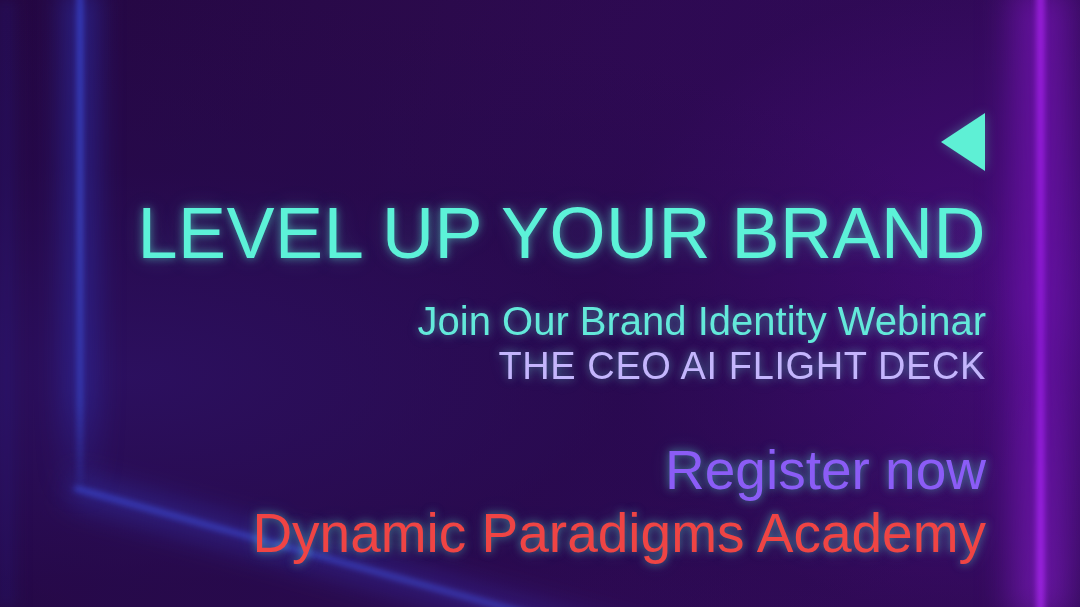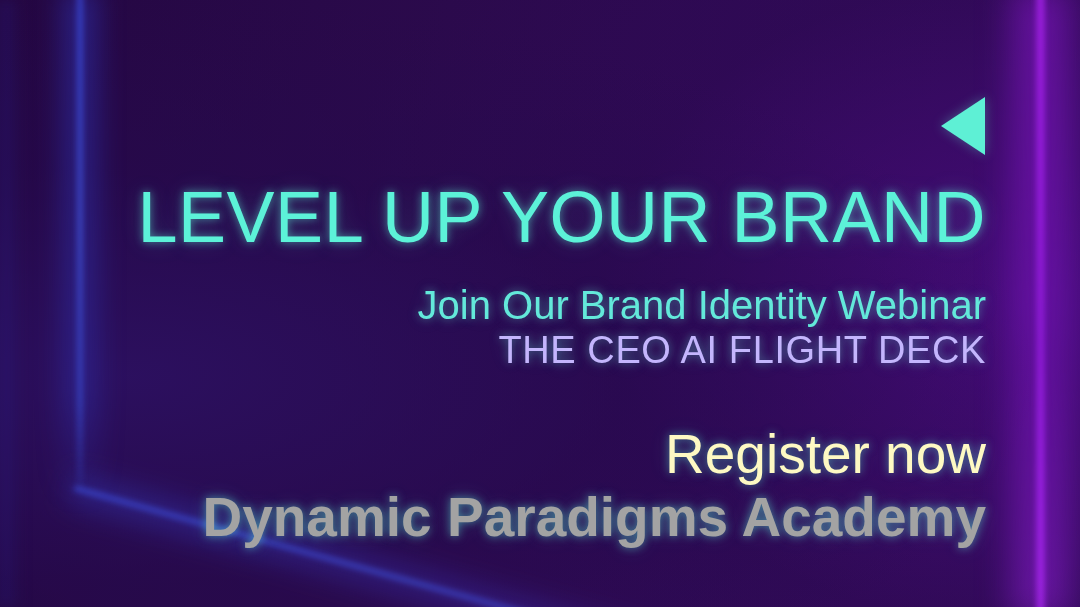--- a/index.html
+++ b/index.html
@@ -126,20 +126,21 @@
     position: absolute;
     inset: 0;
     background: radial-gradient(130% 120% at 50% 45%, rgba(0,0,0,0) 55%, rgba(10,2,24,0.42) 100%);
     pointer-events: none;
   }
 
   
   .content {
     position: absolute;
     inset: 0;
+    margin-top: 16px;
   }
 
   .play-triangle {
     position: absolute;
     left: 941px;
     top: 97px;
     width: 0;
     height: 0;
     border-top: 29px solid transparent;
     border-bottom: 29px solid transparent;
@@ -196,29 +197,29 @@
   .cta-block {
     position: absolute;
     right: 0;
     top: 423px;
     width: 100%;
   }
   .cta-line-1 {
     font-size: 55px;
     line-height: 62px;
     font-weight: 300;
-    color: #fef9c3;
+    color: #8b5cf6;
     white-space: nowrap;
     text-shadow: 0 0 9px rgba(92,240,216,0.5), 0 0 20px rgba(92,240,216,0.2);
   }
   .cta-line-2 {
     font-size: 55px;
     line-height: 64px;
-    font-weight: 700;
-    color: #a3a3a3;
+    font-weight: 400;
+    color: #ef4444;
     white-space: nowrap;
     text-shadow: 0 0 9px rgba(92,240,216,0.5), 0 0 20px rgba(92,240,216,0.2);
   }
 </style>
 </head>
 <body>
 
 <div id="poster">
 
   <div class="bg-base"></div>

